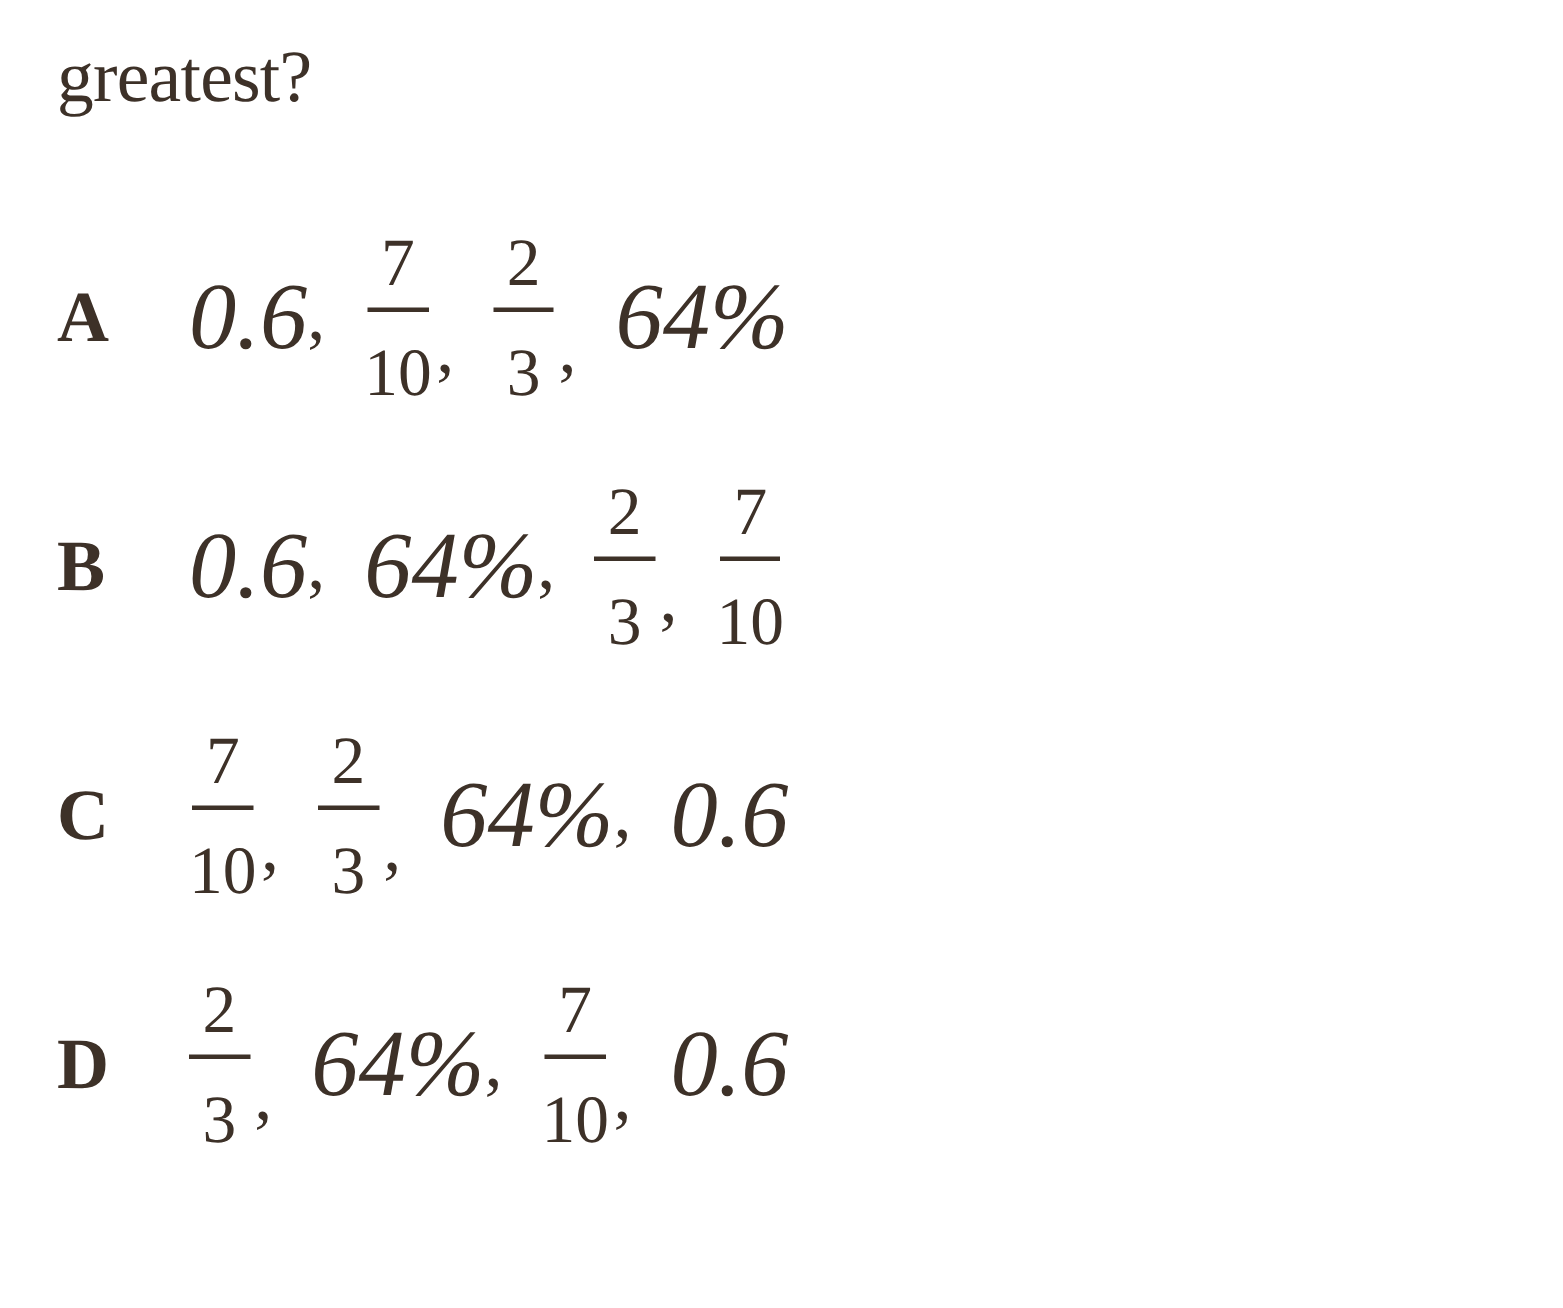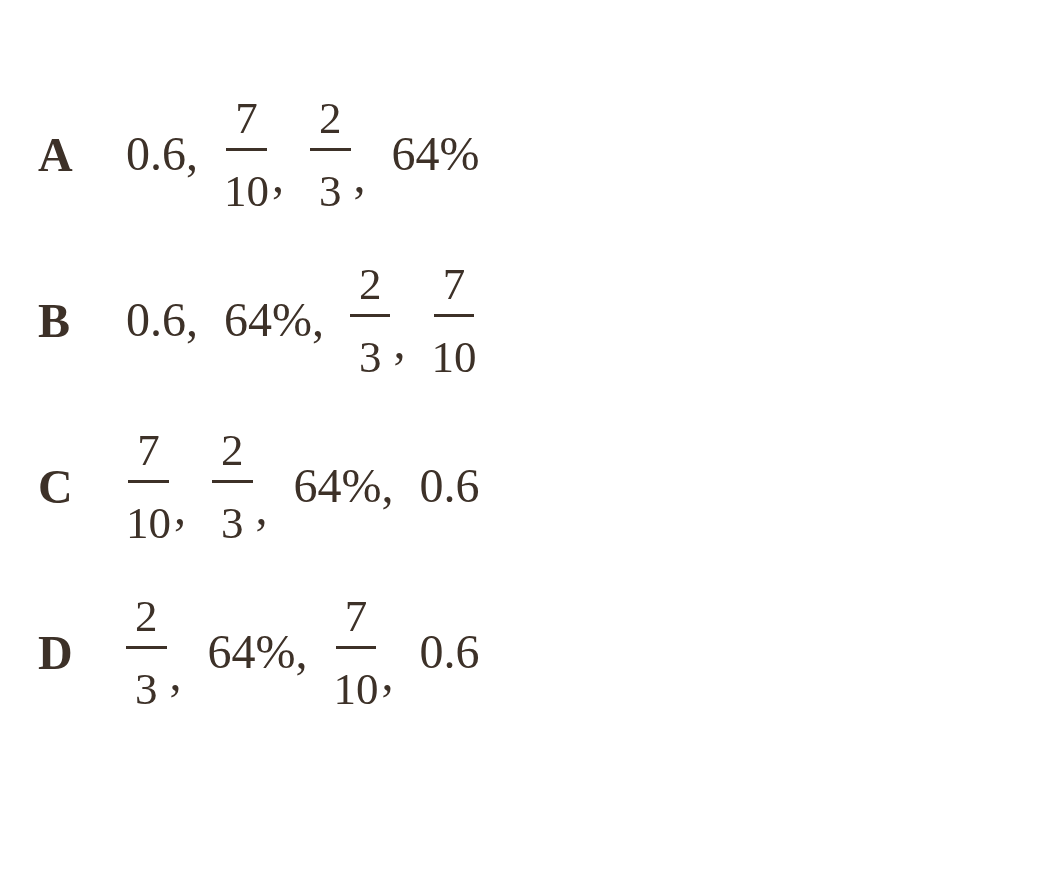--- a/index.html
+++ b/index.html
@@ -43,21 +43,21 @@
     font-size: 48px;
     width: 88px;
     flex: 0 0 88px;
   }
   .token {
     display: inline-flex;
     align-items: center;
     margin-right: 26px;
     font-size: 48px;
   }
-  .value { font-size: 48px; line-height: 1; }
+  .value { font-size: 63px; line-height: 1; font-style: italic; }
   .comma { font-size: 48px; line-height: 1; }
   .comma.low {
     transform: translateY(22px);
     margin-left: 3px;
   }
   .fraction {
     display: inline-flex;
     flex-direction: column;
     align-items: center;
     font-size: 45px;
@@ -70,20 +70,21 @@
   .fraction .den {
     padding-top: 18px;
   }
 </style>
 </head>
 <body>
 
 <div class="page">
 
   <h1 class="question">
+    <span class="qline">greatest?</span>
   </h1>
 
   <div class="options">
 
     <div class="option-row">
       <span class="option-letter">A</span>
       <span class="token">
         <span class="value">0.6</span>
           <span class="comma">,</span>
       </span>

